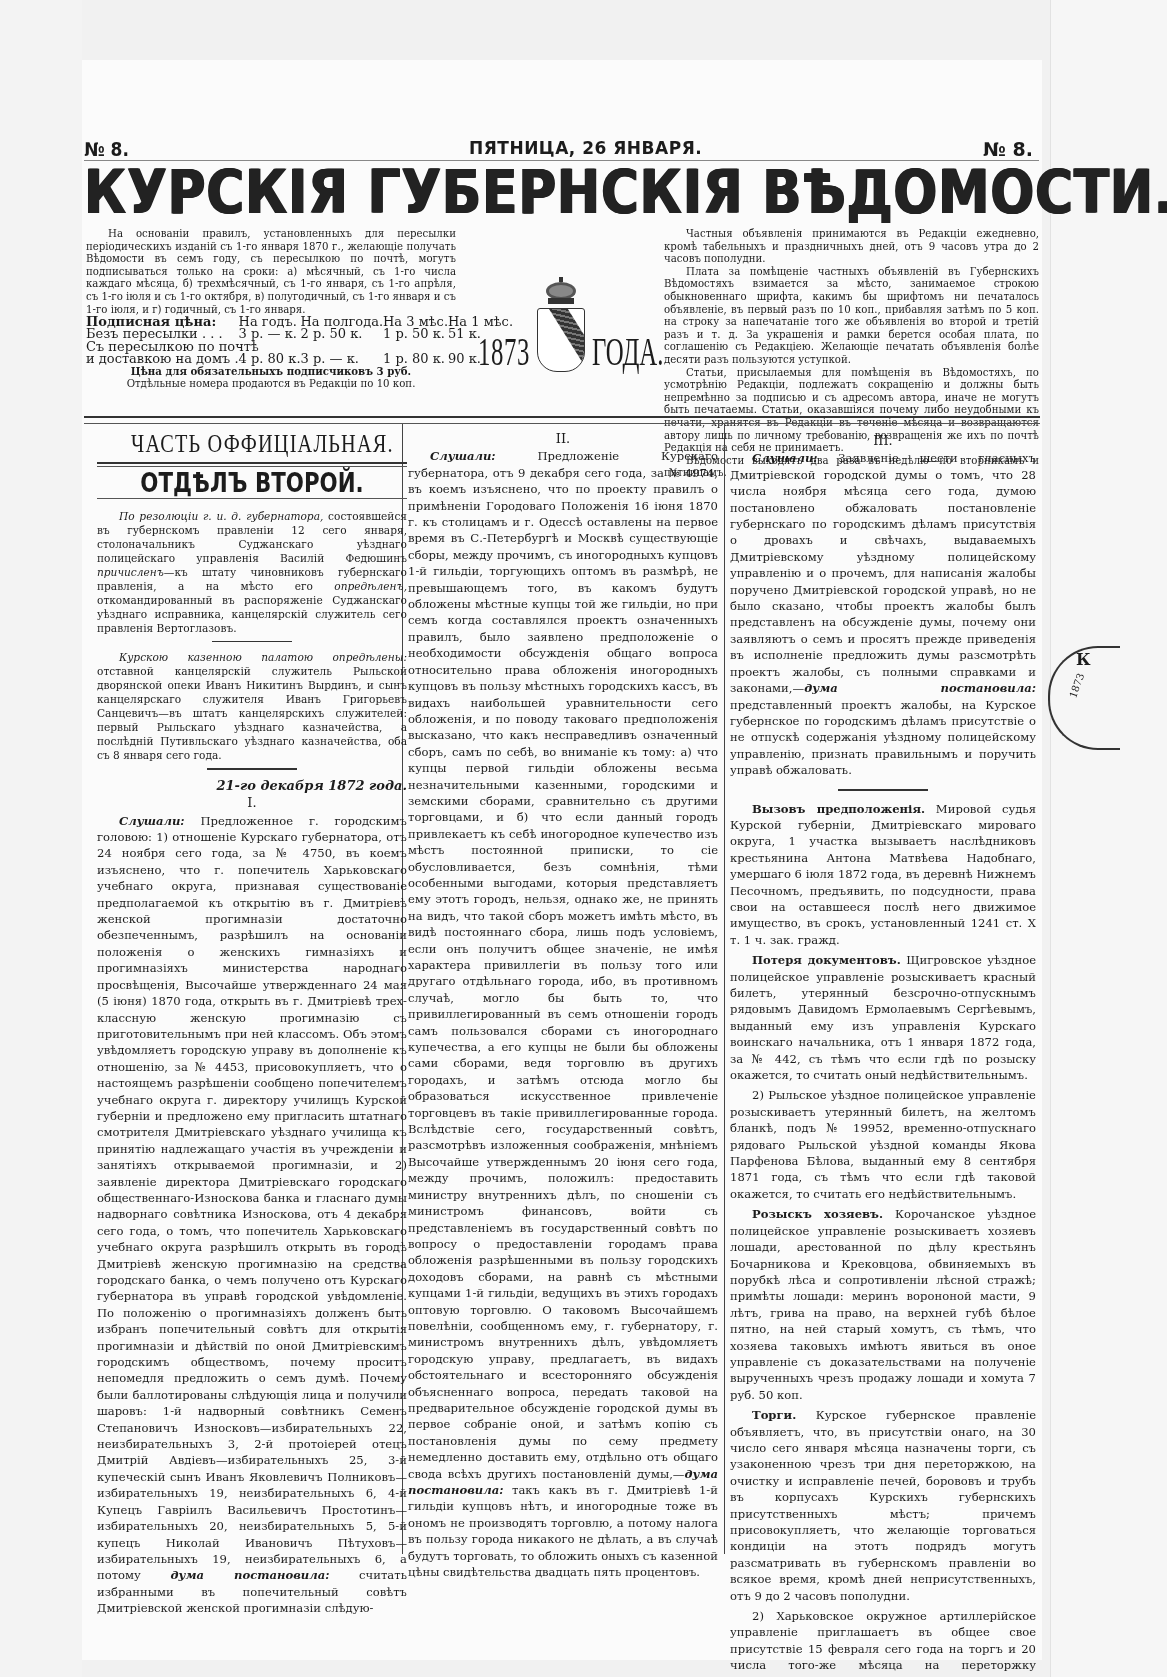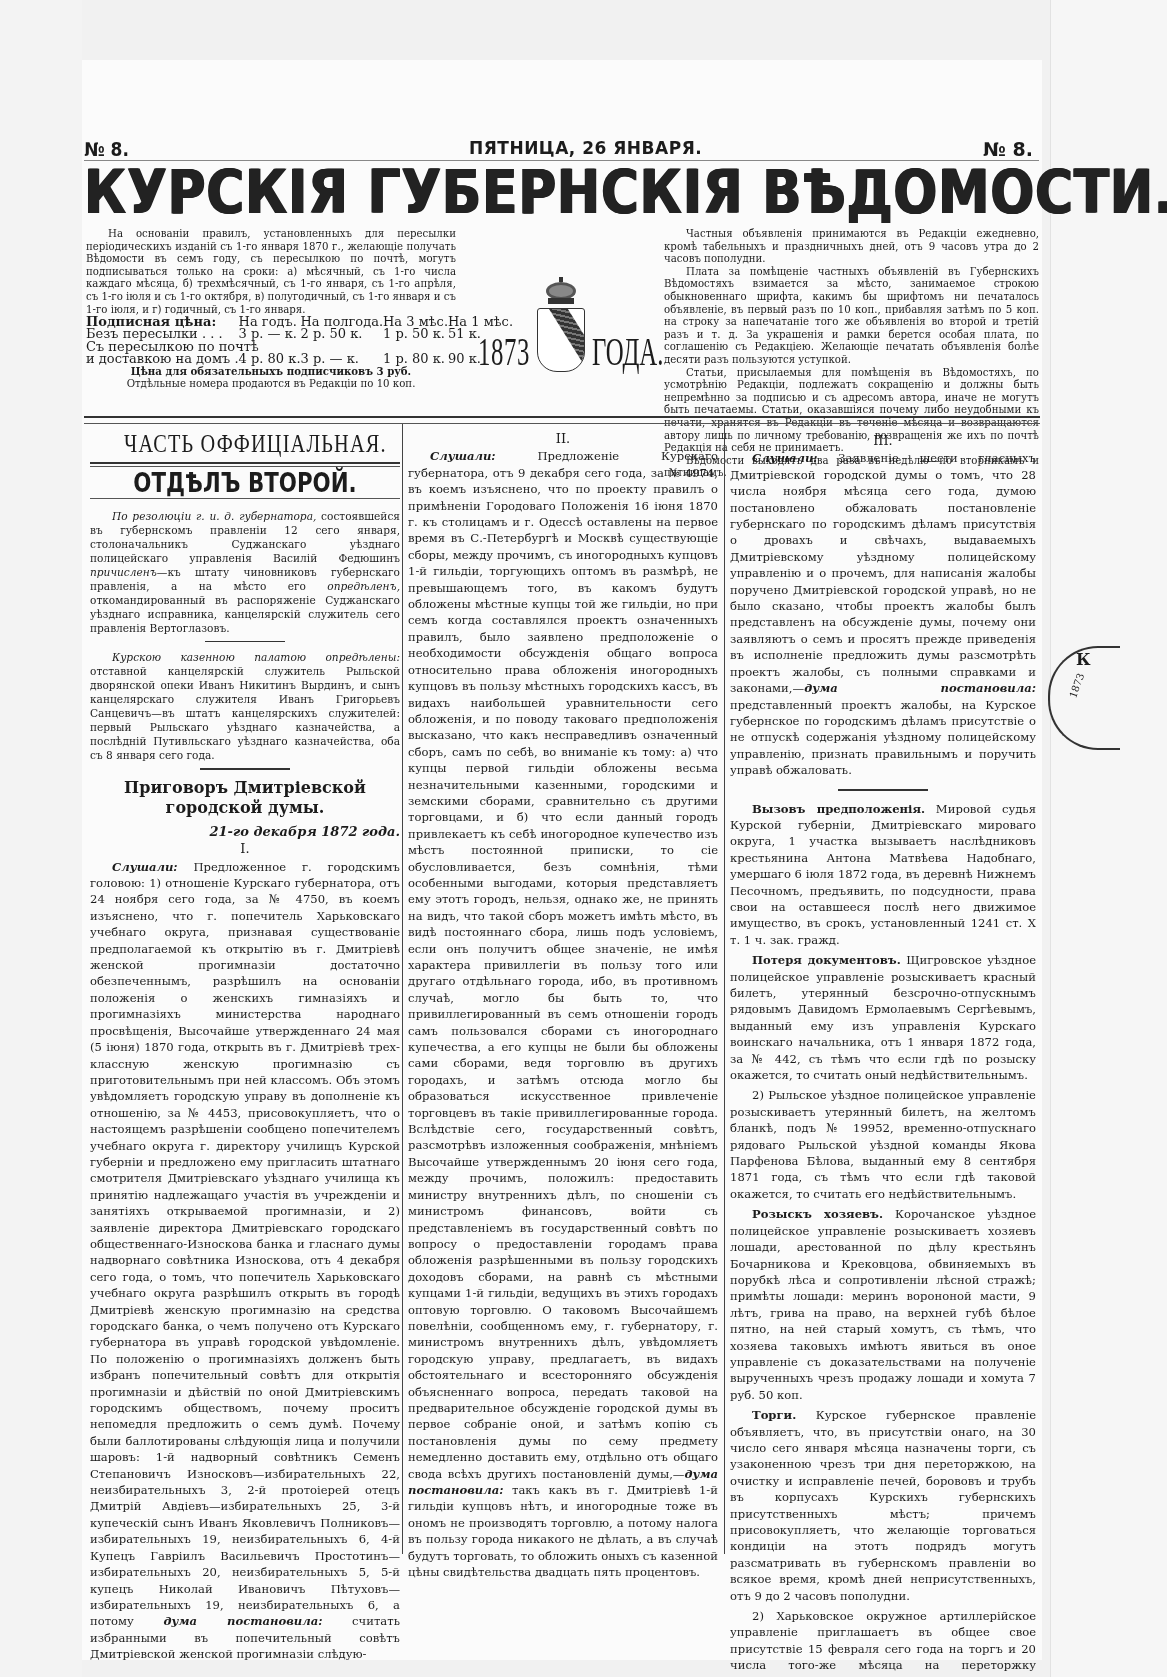--- a/index.html
+++ b/index.html
@@ -127,30 +127,29 @@
   <p>Плата за помѣщеніе частныхъ объявленій въ Губернскихъ Вѣдомостяхъ взимается за мѣсто, занимаемое строкою обыкновеннаго шрифта, какимъ бы шрифтомъ ни печаталось объявленіе, въ первый разъ по 10 коп., прибавляя затѣмъ по 5 коп. на строку за напечатаніе того же объявленія во второй и третій разъ и т. д. За украшенія и рамки берется особая плата, по соглашенію съ Редакціею. Желающіе печатать объявленія болѣе десяти разъ пользуются уступкой.</p>
   <p>Статьи, присылаемыя для помѣщенія въ Вѣдомостяхъ, по усмотрѣнію Редакціи, подлежатъ сокращенію и должны быть непремѣнно за подписью и съ адресомъ автора, иначе не могутъ быть печатаемы. Статьи, оказавшіяся почему либо неудобными къ печати, хранятся въ Редакціи въ теченіе мѣсяца и возвращаются автору лишь по личному требованію, возвращенія же ихъ по почтѣ Редакція на себя не принимаетъ.</p>
   <p>Вѣдомости выходятъ два раза въ недѣлю—по вторникамъ и пятницамъ.</p>
 </div>
 
 <div class="rule-double"></div>
 
 <div class="col-rule" style="left:402px; top:424px; height:1130px;"></div>
 <div class="col-rule" style="left:724px; top:424px; height:1130px;"></div>
 
-<div class="col" style="left:90px; top:428px; width:310px;">
+<div class="col" style="left:97px; top:428px; width:310px;">
   <div class="sec-title" style="margin:8px 0 10px;">ЧАСТЬ ОФФИЦІАЛЬНАЯ.</div>
   <div class="hr-double"></div>
   <div class="sec-sub" style="margin:8px 0 6px;">ОТДѢЛЪ ВТОРОЙ.</div>
   <div class="hr-thin" style="margin-bottom:10px;"></div>
   <p style="font-size:10.6px; line-height:14px;"><span class="i">По резолюціи г. и. д. губернатора,</span><span> состоявшейся въ губернскомъ правленіи 12 сего января, столоначальникъ Суджанскаго уѣзднаго полицейскаго управленія Василій Федюшинъ </span><span class="i">причисленъ</span><span>—къ штату чиновниковъ губернскаго правленія, а на мѣсто его </span><span class="i">опредѣленъ,</span><span> откомандированный въ распоряженіе Суджанскаго уѣзднаго исправника, канцелярскій служитель сего правленія Вертоглазовъ.</span></p>
   <div class="short-rule"></div>
   <p style="font-size:10.6px; line-height:14px;"><span class="i">Курскою казенною палатою опредѣлены:</span><span> отставной канцелярскій служитель Рыльской дворянской опеки Иванъ Никитинъ Вырдинъ, и сынъ канцелярскаго служителя Иванъ Григорьевъ Санцевичъ—въ штатъ канцелярскихъ служителей: первый Рыльскаго уѣзднаго казначейства, а послѣдній Путивльскаго уѣзднаго казначейства, оба съ 8 января сего года.</span></p>
   <div class="short-rule bold"></div>
-  <div class="h-bold">Приговоръ Дмитріевской городской думы.</div>
   <div class="h-date" style="margin-top:6px;">21-го декабря 1872 года.</div>
   <div class="roman">I.</div>
   <p><span class="i b">Слушали:</span><span> Предложенное г. городскимъ головою: 1) отношеніе Курскаго губернатора, отъ 24 ноября сего года, за № 4750, въ коемъ изъяснено, что г. попечитель Харьковскаго учебнаго округа, признавая существованіе предполагаемой къ открытію въ г. Дмитріевѣ женской прогимназіи достаточно обезпеченнымъ, разрѣшилъ на основаніи положенія о женскихъ гимназіяхъ и прогимназіяхъ министерства народнаго просвѣщенія, Высочайше утвержденнаго 24 мая (5 іюня) 1870 года, открыть въ г. Дмитріевѣ трех-классную женскую прогимназію съ приготовительнымъ при ней классомъ. Объ этомъ увѣдомляетъ городскую управу въ дополненіе къ отношенію, за № 4453, присовокупляетъ, что о настоящемъ разрѣшеніи сообщено попечителемъ учебнаго округа г. директору училищъ Курской губерніи и предложено ему пригласить штатнаго смотрителя Дмитріевскаго уѣзднаго училища къ принятію надлежащаго участія въ учрежденіи и занятіяхъ открываемой прогимназіи, и 2) заявленіе директора Дмитріевскаго городскаго общественнаго-Износкова банка и гласнаго думы надворнаго совѣтника Износкова, отъ 4 декабря сего года, о томъ, что попечитель Харьковскаго учебнаго округа разрѣшилъ открыть въ городѣ Дмитріевѣ женскую прогимназію на средства городскаго банка, о чемъ получено отъ Курскаго губернатора въ управѣ городской увѣдомленіе. По положенію о прогимназіяхъ долженъ быть избранъ попечительный совѣтъ для открытія прогимназіи и дѣйствій по оной Дмитріевскимъ городскимъ обществомъ, почему проситъ непомедля предложить о семъ думѣ. Почему были баллотированы слѣдующія лица и получили шаровъ: 1-й надворный совѣтникъ Семенъ Степановичъ Износковъ—избирательныхъ 22, неизбирательныхъ 3, 2-й протоіерей отецъ Дмитрій Авдіевъ—избирательныхъ 25, 3-й купеческій сынъ Иванъ Яковлевичъ Полниковъ—избирательныхъ 19, неизбирательныхъ 6, 4-й Купецъ Гавріилъ Васильевичъ Простотинъ—избирательныхъ 20, неизбирательныхъ 5, 5-й купецъ Николай Ивановичъ Пѣтуховъ—избирательныхъ 19, неизбирательныхъ 6, а потому </span><span class="i b">дума постановила:</span><span> считать избранными въ попечительный совѣтъ Дмитріевской женской прогимназіи слѣдую-</span></p>
 </div>
 
 <div class="col" style="left:408px; top:430px; width:310px;">
   <div class="roman">II.</div>
   <p><span class="i b">Слушали:</span><span> Предложеніе Курскаго губернатора, отъ 9 декабря сего года, за № 4974, въ коемъ изъяснено, что по проекту правилъ о примѣненіи Городоваго Положенія 16 іюня 1870 г. къ столицамъ и г. Одессѣ оставлены на первое время въ С.-Петербургѣ и Москвѣ существующіе сборы, между прочимъ, съ иногородныхъ купцовъ 1-й гильдіи, торгующихъ оптомъ въ размѣрѣ, не превышающемъ того, въ какомъ будутъ обложены мѣстные купцы той же гильдіи, но при семъ когда составлялся проектъ означенныхъ правилъ, было заявлено предположеніе о необходимости обсужденія общаго вопроса относительно права обложенія иногородныхъ купцовъ въ пользу мѣстныхъ городскихъ кассъ, въ видахъ наибольшей уравнительности сего обложенія, и по поводу таковаго предположенія высказано, что какъ несправедливъ означенный сборъ, самъ по себѣ, во вниманіе къ тому: а) что купцы первой гильдіи обложены весьма незначительными казенными, городскими и земскими сборами, сравнительно съ другими торговцами, и б) что если данный городъ привлекаетъ къ себѣ иногородное купечество изъ мѣстъ постоянной приписки, то сіе обусловливается, безъ сомнѣнія, тѣми особенными выгодами, которыя представляетъ ему этотъ городъ, нельзя, однако же, не принять на видъ, что такой сборъ можетъ имѣть мѣсто, въ видѣ постояннаго сбора, лишь подъ условіемъ, если онъ получитъ общее значеніе, не имѣя характера привиллегіи въ пользу того или другаго отдѣльнаго города, ибо, въ противномъ случаѣ, могло бы быть то, что привиллегированный въ семъ отношеніи городъ самъ пользовался сборами съ иногороднаго купечества, а его купцы не были бы обложены сами сборами, ведя торговлю въ другихъ городахъ, и затѣмъ отсюда могло бы образоваться искусственное привлеченіе торговцевъ въ такіе привиллегированные города. Вслѣдствіе сего, государственный совѣтъ, разсмотрѣвъ изложенныя соображенія, мнѣніемъ Высочайше утвержденнымъ 20 іюня сего года, между прочимъ, положилъ: предоставить министру внутреннихъ дѣлъ, по сношеніи съ министромъ финансовъ, войти съ представленіемъ въ государственный совѣтъ по вопросу о предоставленіи городамъ права обложенія разрѣшенными въ пользу городскихъ доходовъ сборами, на равнѣ съ мѣстными купцами 1-й гильдіи, ведущихъ въ этихъ городахъ оптовую торговлю. О таковомъ Высочайшемъ повелѣніи, сообщенномъ ему, г. губернатору, г. министромъ внутреннихъ дѣлъ, увѣдомляетъ городскую управу, предлагаетъ, въ видахъ обстоятельнаго и всесторонняго обсужденія объясненнаго вопроса, передать таковой на предварительное обсужденіе городской думы въ первое собраніе оной, и затѣмъ копію съ постановленія думы по сему предмету немедленно доставить ему, отдѣльно отъ общаго свода всѣхъ другихъ постановленій думы,—</span><span class="i b">дума постановила:</span><span> такъ какъ въ г. Дмитріевѣ 1-й гильдіи купцовъ нѣтъ, и иногородные тоже въ ономъ не производятъ торговлю, а потому налога въ пользу города никакого не дѣлать, а въ случаѣ будутъ торговать, то обложить оныхъ съ казенной цѣны свидѣтельства двадцать пять процентовъ.</span></p>
 </div>
 

